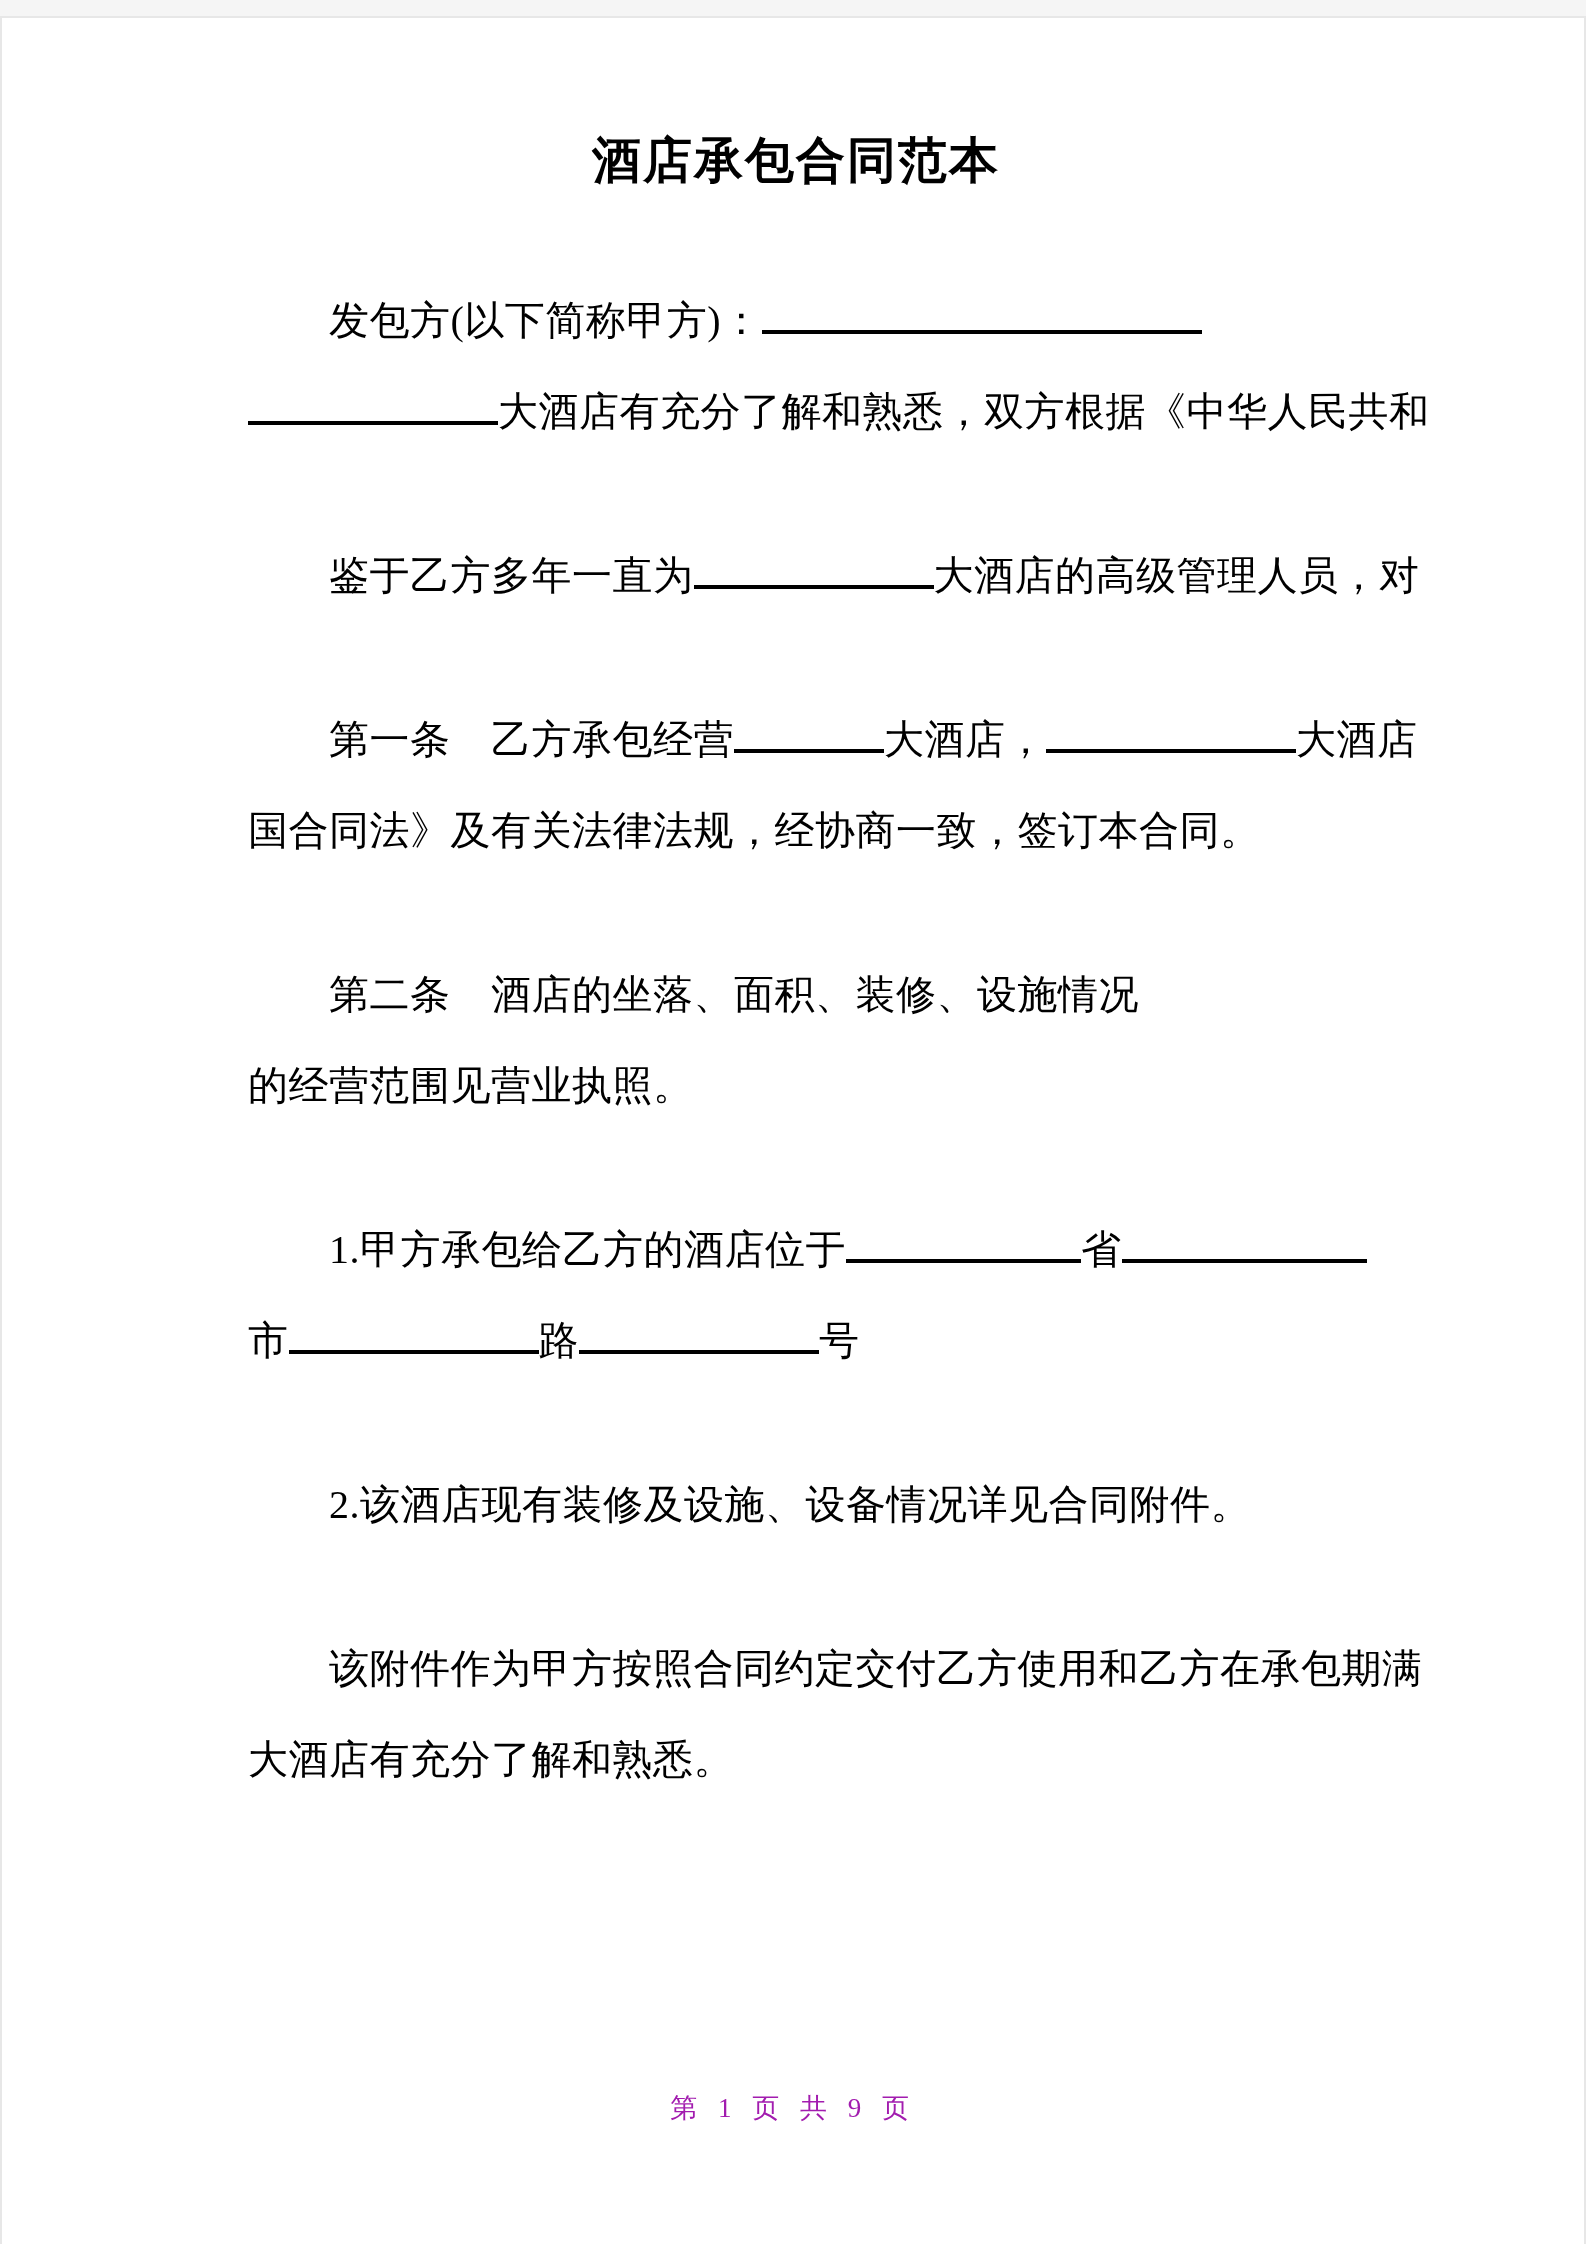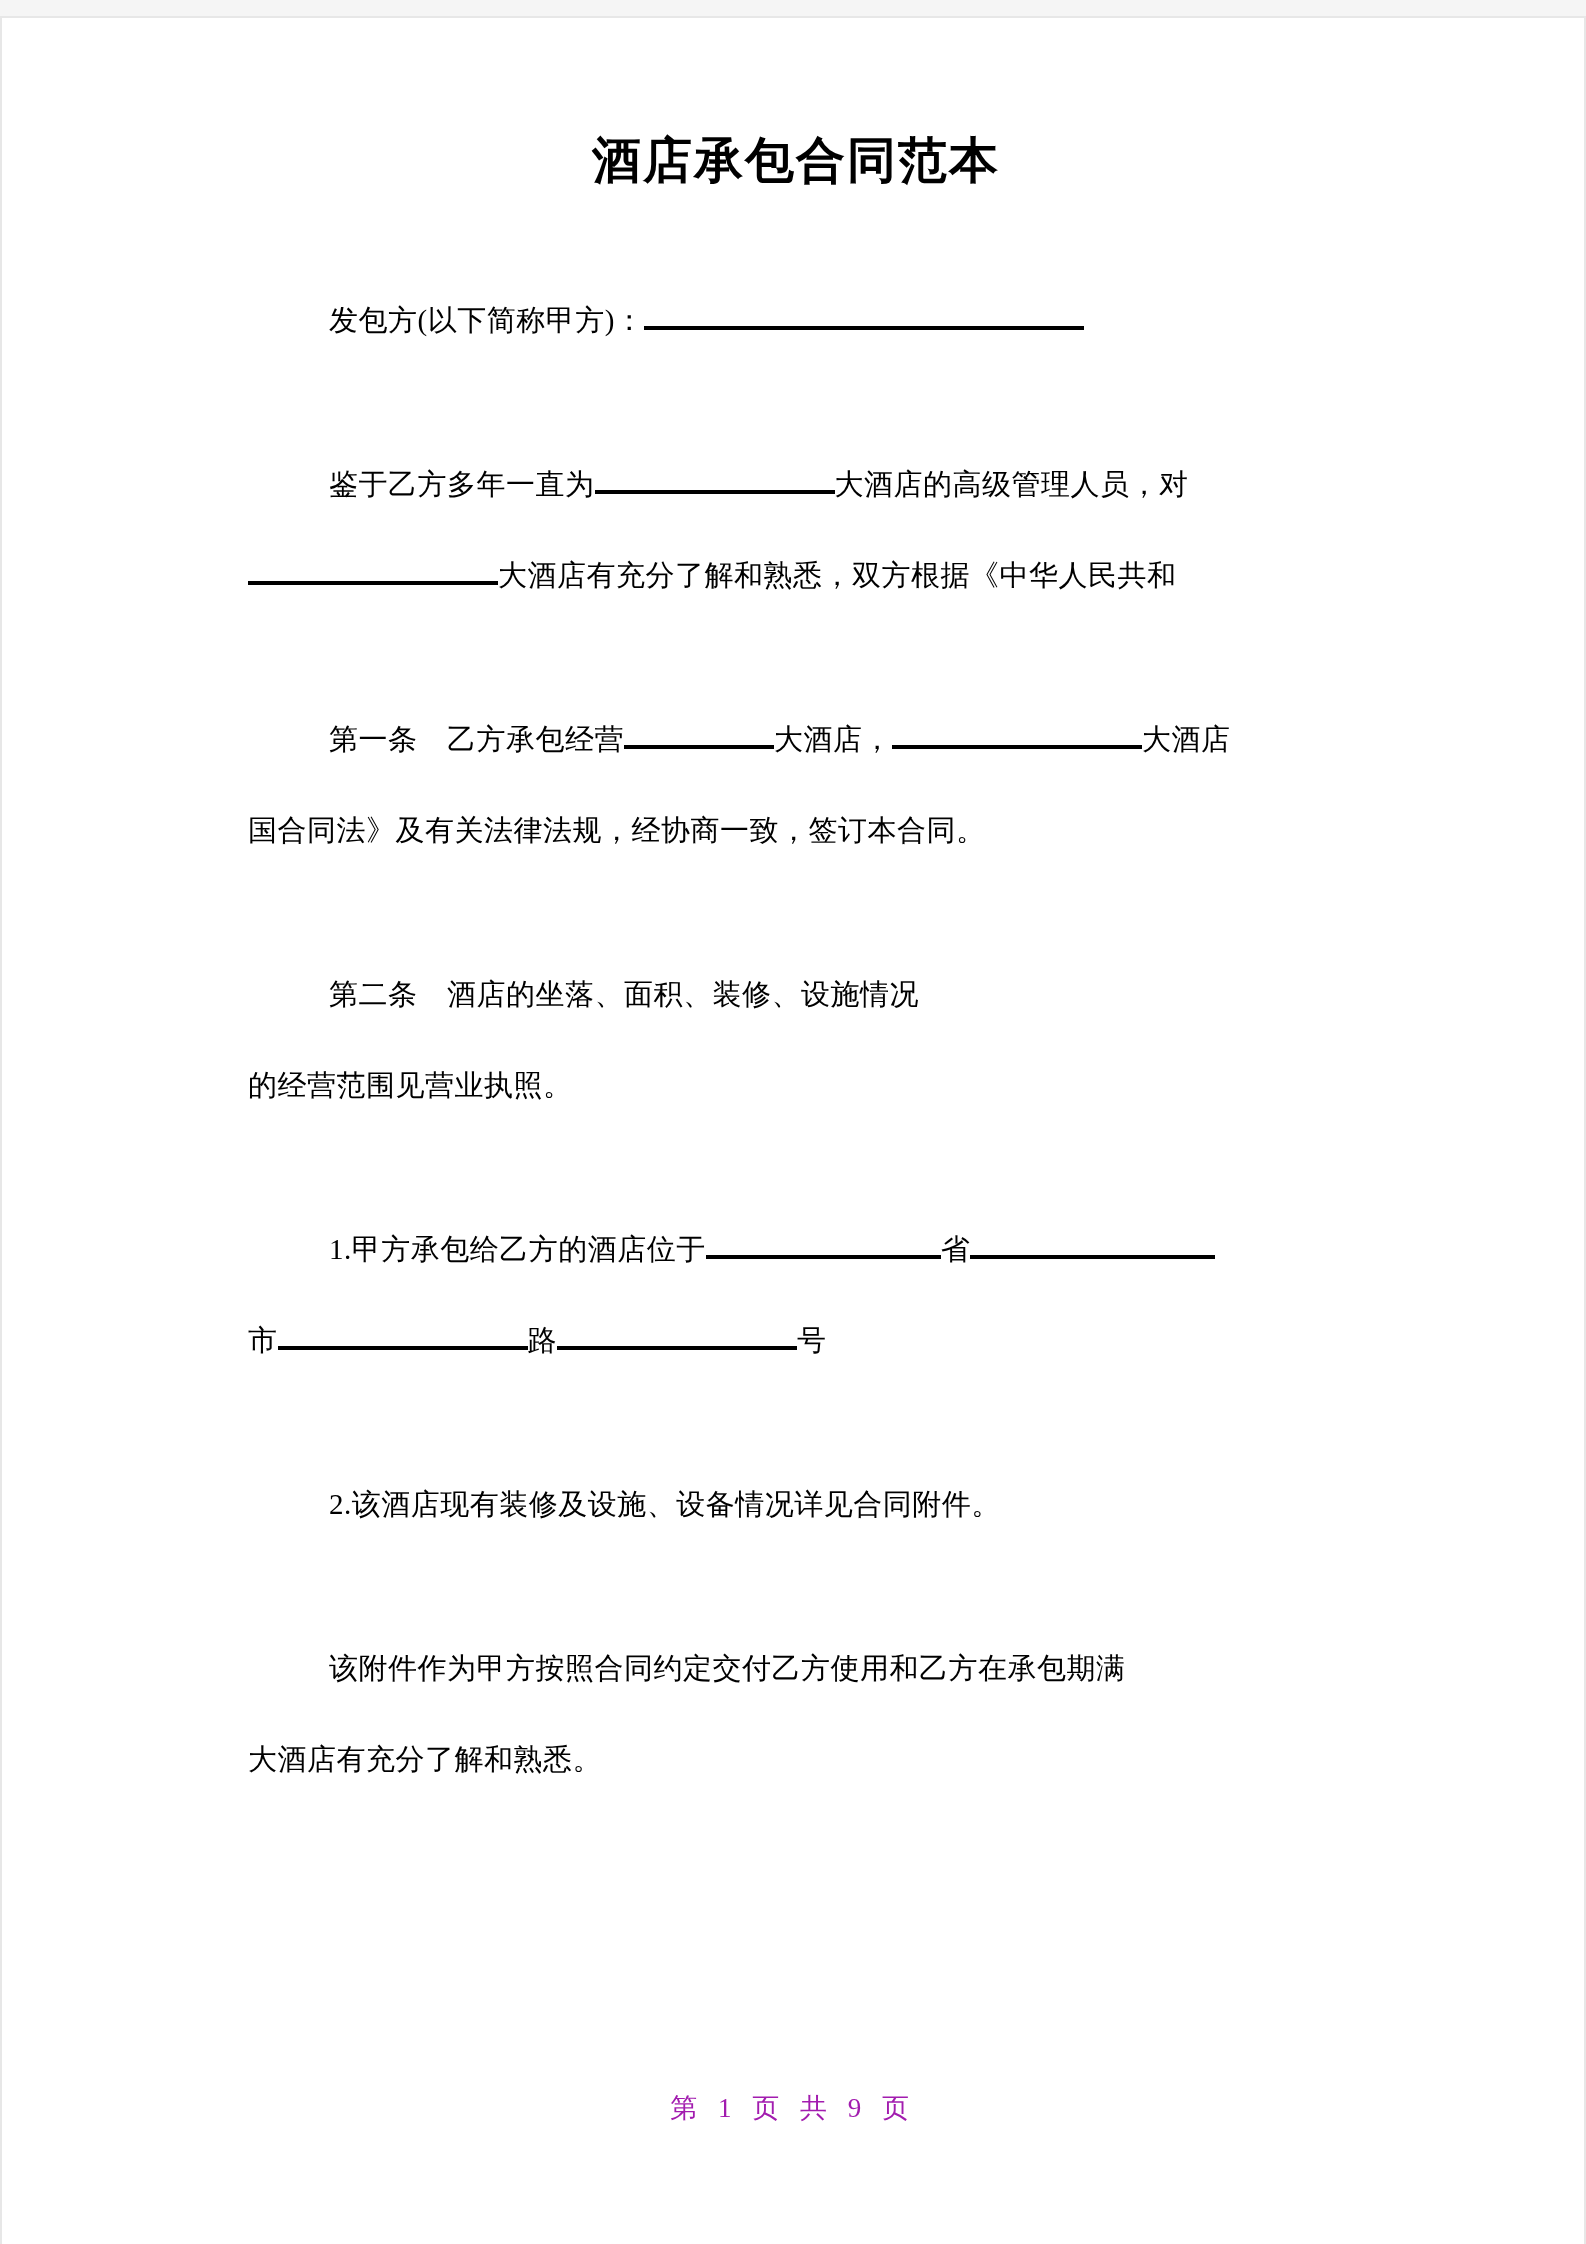--- a/index.html
+++ b/index.html
@@ -23,21 +23,21 @@
   .doc-title {
     font-size: 49px;
     font-weight: bold;
     text-align: center;
     letter-spacing: 2px;
     line-height: 58px;
     margin: 0 0 85px -40px;
     white-space: nowrap;
   }
   .doc-body {
-    font-size: 29px;
+    font-size: 40px;
     letter-spacing: 0.5px;
   }
   .line {
     line-height: 91px;
     height: 91px;
     white-space: nowrap;
   }
   .line.new-block {
     margin-top: 73px;
   }
@@ -62,22 +62,22 @@
     font-family: "Liberation Serif", "DejaVu Serif", serif;
   }
 </style>
 </head>
 <body>
 
 <div class="page">
   <h1 class="doc-title">酒店承包合同范本</h1>
   <div class="doc-body">
       <div class="line indent"><span class="seg">发包方(以下简称甲方)：</span><span class="blank" style="width: 440px;"></span></div>
+      <div class="line"><span class="blank" style="width: 250px;"></span><span class="seg">大酒店有充分了解和熟悉，双方根据《中华人民共和</span></div>
       <div class="line new-block indent"><span class="seg">鉴于乙方多年一直为</span><span class="blank" style="width: 240px;"></span><span class="seg">大酒店的高级管理人员，对</span></div>
-      <div class="line"><span class="blank" style="width: 250px;"></span><span class="seg">大酒店有充分了解和熟悉，双方根据《中华人民共和</span></div>
       <div class="line new-block indent"><span class="seg">第一条　乙方承包经营</span><span class="blank" style="width: 150px;"></span><span class="seg">大酒店，</span><span class="blank" style="width: 250px;"></span><span class="seg">大酒店</span></div>
       <div class="line"><span class="seg">国合同法》及有关法律法规，经协商一致，签订本合同。</span></div>
       <div class="line new-block indent"><span class="seg">第二条　酒店的坐落、面积、装修、设施情况</span></div>
       <div class="line"><span class="seg">的经营范围见营业执照。</span></div>
       <div class="line new-block indent"><span class="seg">1.甲方承包给乙方的酒店位于</span><span class="blank" style="width: 235px;"></span><span class="seg">省</span><span class="blank" style="width: 245px;"></span></div>
       <div class="line"><span class="seg">市</span><span class="blank" style="width: 250px;"></span><span class="seg">路</span><span class="blank" style="width: 240px;"></span><span class="seg">号</span></div>
       <div class="line new-block indent"><span class="seg">2.该酒店现有装修及设施、设备情况详见合同附件。</span></div>
       <div class="line new-block indent"><span class="seg">该附件作为甲方按照合同约定交付乙方使用和乙方在承包期满</span></div>
       <div class="line"><span class="seg">大酒店有充分了解和熟悉。</span></div>
     </div>

